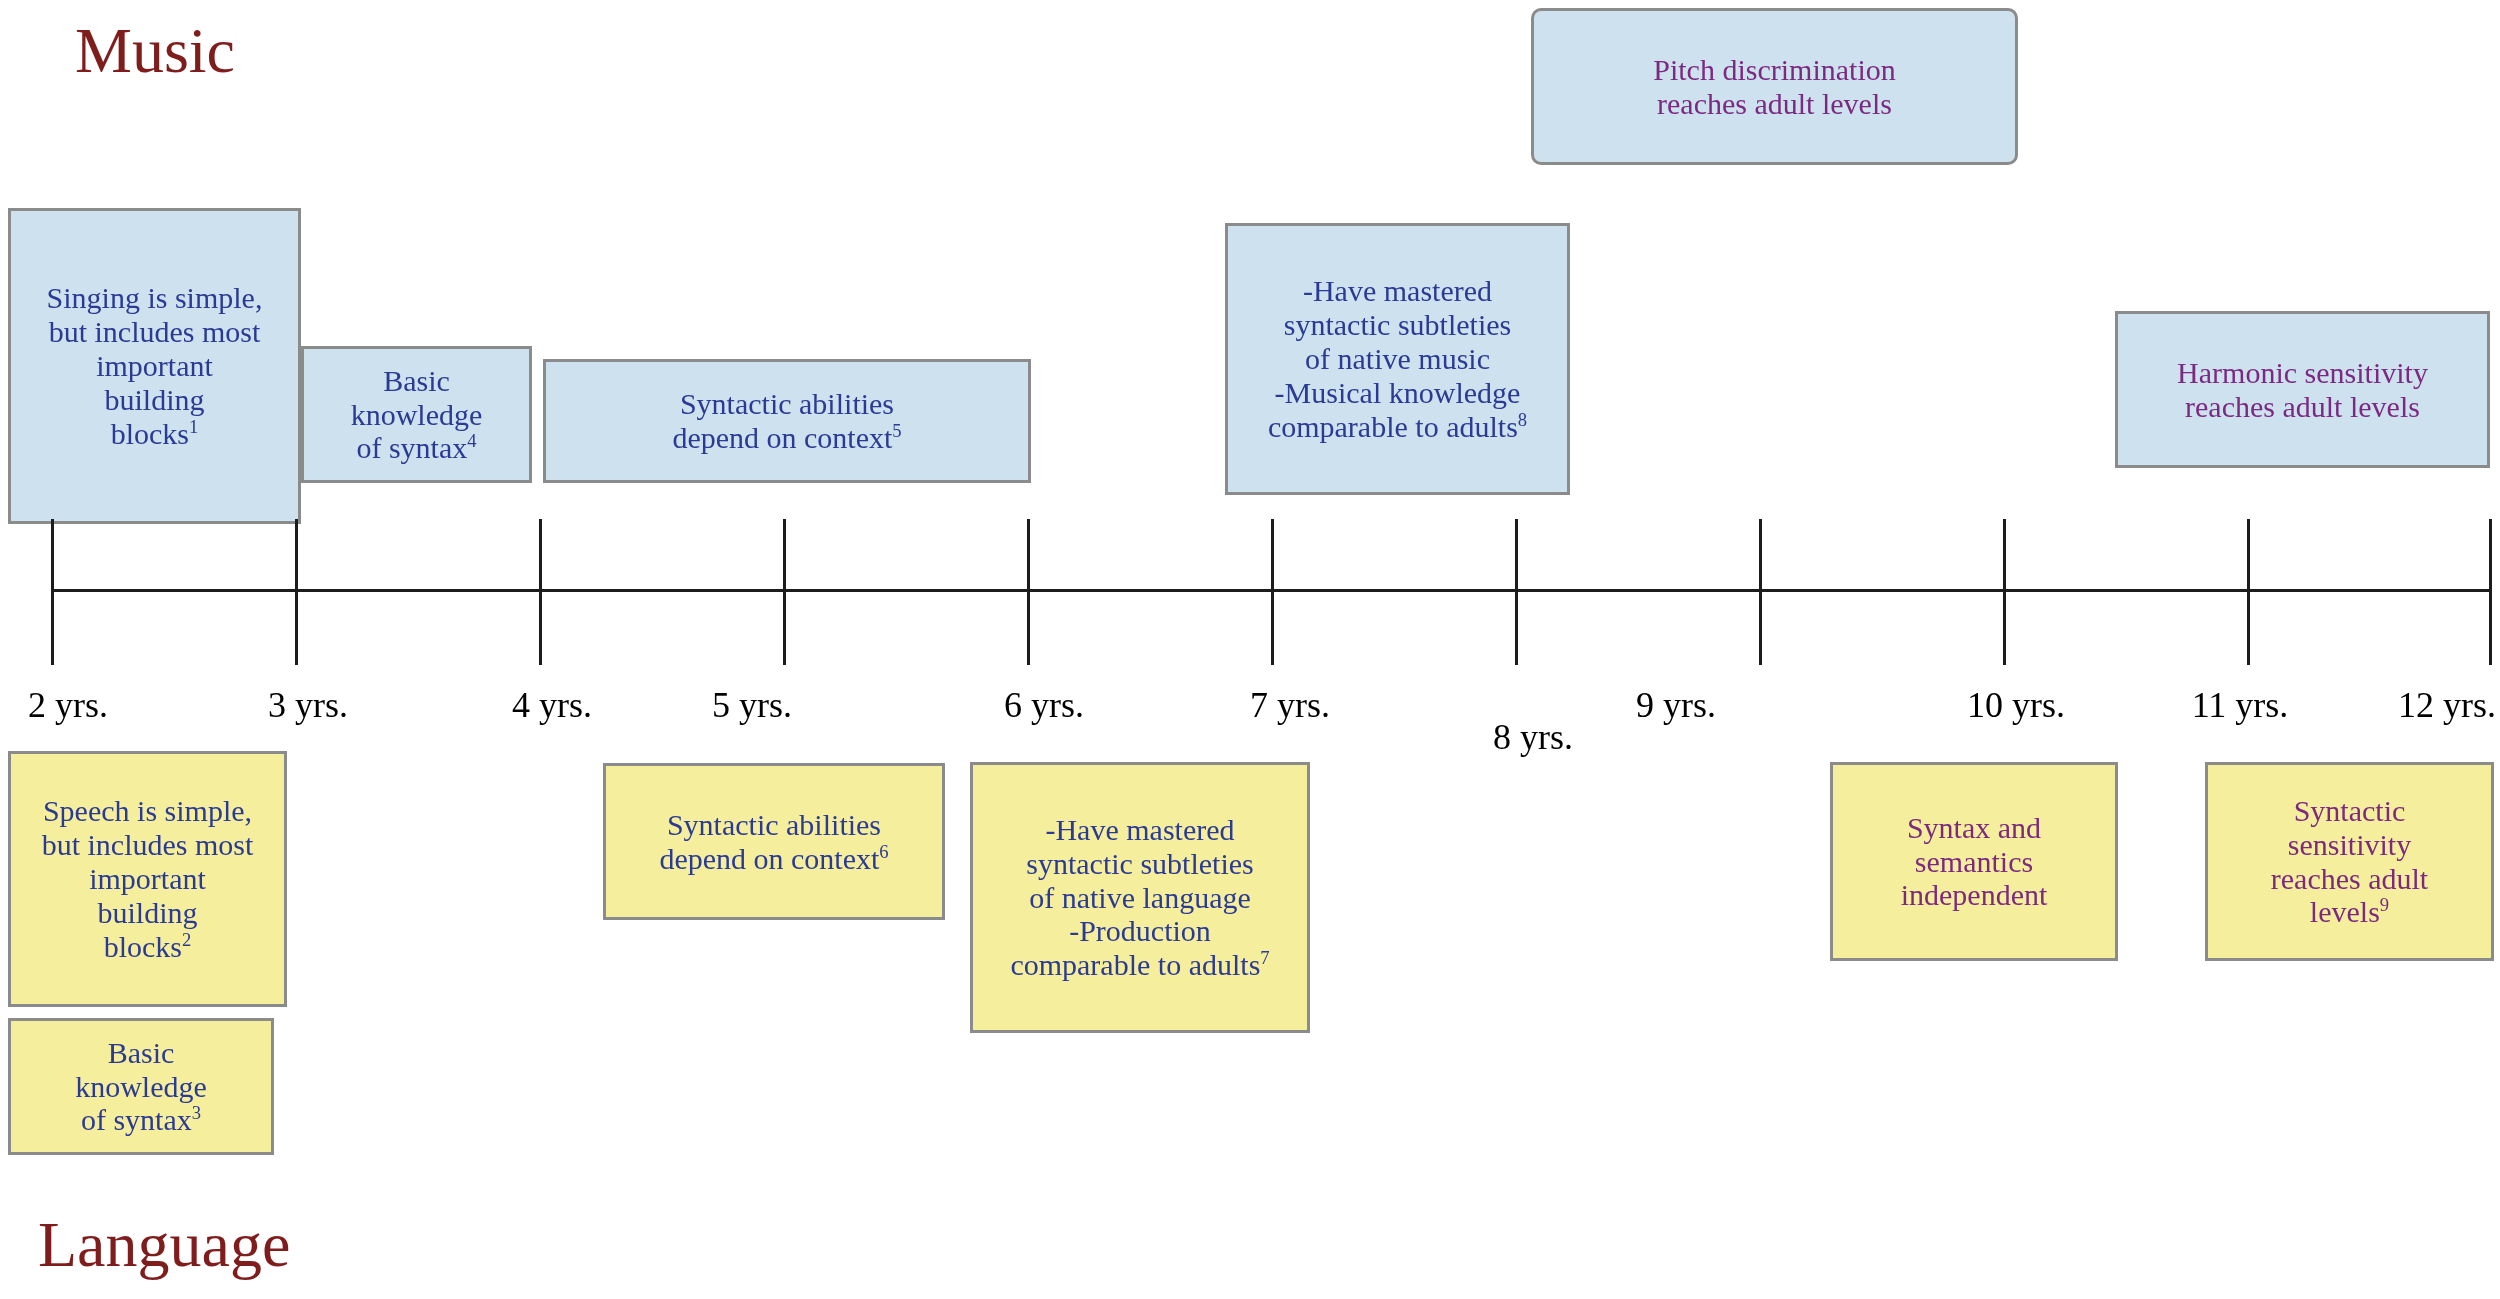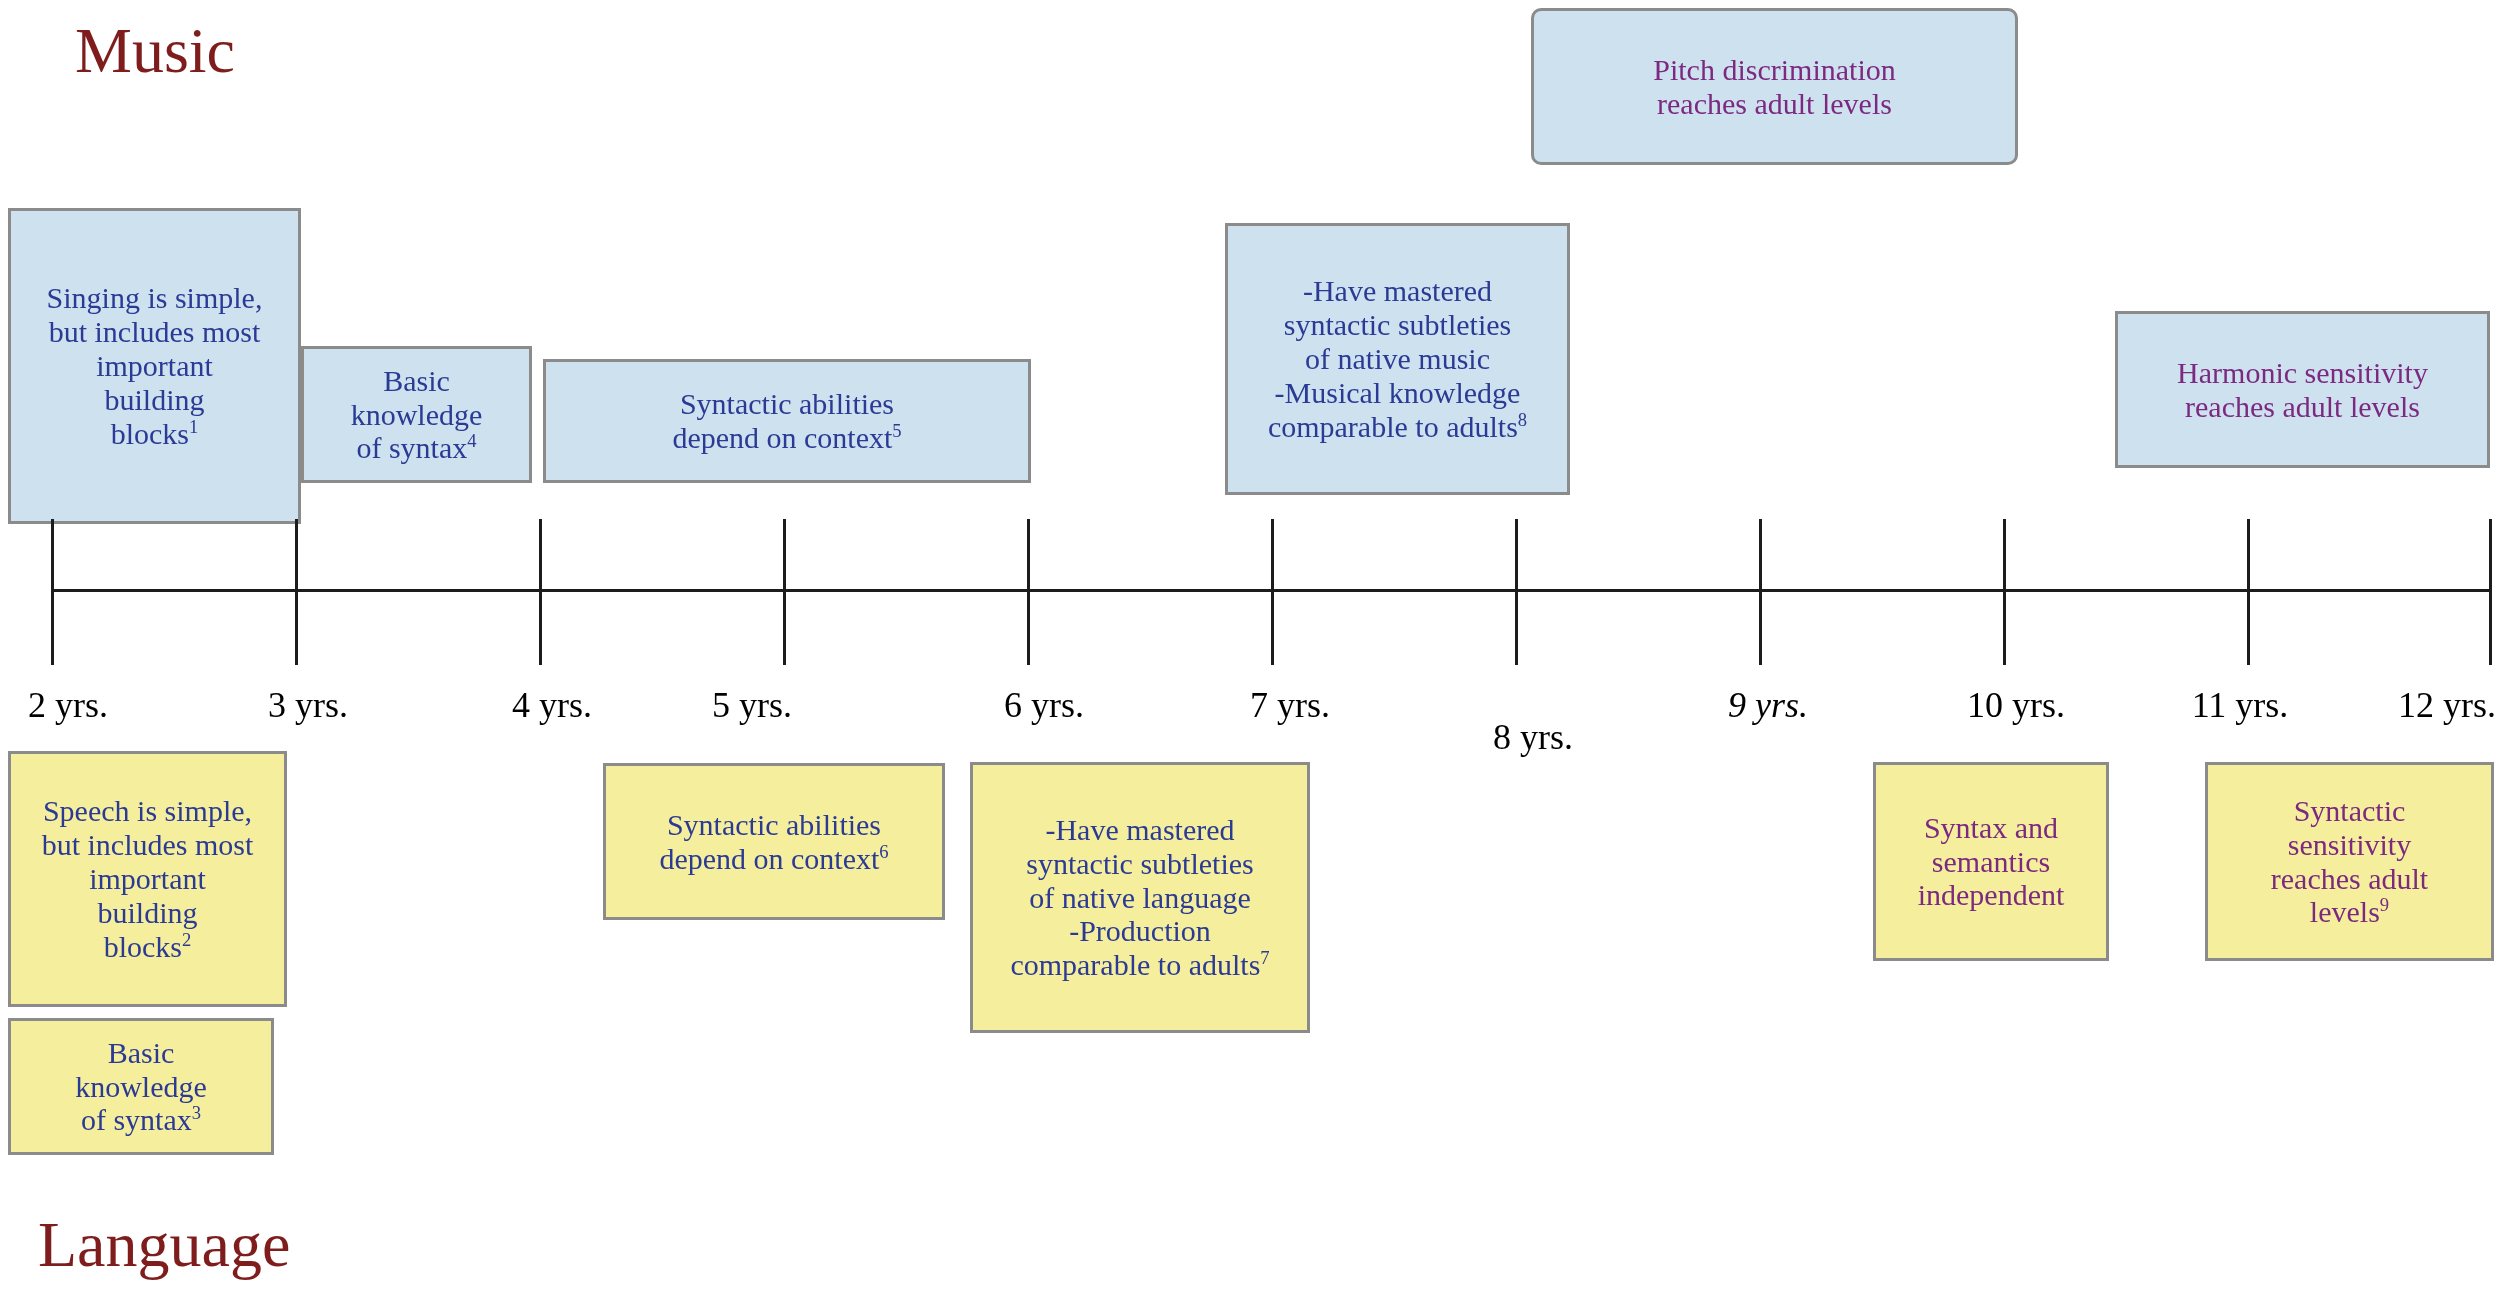--- a/index.html
+++ b/index.html
@@ -114,21 +114,21 @@
   <div class="tick" style="left:2247px;"></div>
   <div class="tick" style="left:2489px;"></div>
 
   <div class="tick-label" style="left:68px;">2 yrs.</div>
   <div class="tick-label" style="left:308px;">3 yrs.</div>
   <div class="tick-label" style="left:552px;">4 yrs.</div>
   <div class="tick-label" style="left:752px;">5 yrs.</div>
   <div class="tick-label" style="left:1044px;">6 yrs.</div>
   <div class="tick-label" style="left:1290px;">7 yrs.</div>
   <div class="tick-label" style="left:1533px;margin-top:32px;">8 yrs.</div>
-  <div class="tick-label" style="left:1768px;font-style:italic;">9 yrs.</div>
+  <div class="tick-label" style="left:1676px;">9 yrs.</div>
   <div class="tick-label" style="left:2016px;">10 yrs.</div>
   <div class="tick-label" style="left:2240px;">11 yrs.</div>
   <div class="tick-label last">12 yrs.</div>
 
   <div class="box box-yellow text-navy" style="left:8px;top:751px;width:279px;height:256px;">
     <div><span class="txt">Speech is simple,
 but includes most
 important
 building
 blocks</span><sup>2</sup></div>
@@ -146,21 +146,21 @@
   </div>
 
   <div class="box box-yellow text-navy" style="left:970px;top:762px;width:340px;height:271px;">
     <div><span class="txt">-Have mastered
 syntactic subtleties
 of native language
 -Production
 comparable to adults</span><sup>7</sup></div>
   </div>
 
-  <div class="box box-yellow text-purple" style="left:1873px;top:762px;width:236px;height:199px;">
+  <div class="box box-yellow text-purple" style="left:1830px;top:762px;width:288px;height:199px;">
     <div><span class="txt">Syntax and
 semantics
 independent</span><sup></sup></div>
   </div>
 
   <div class="box box-yellow text-purple" style="left:2205px;top:762px;width:289px;height:199px;">
     <div><span class="txt">Syntactic
 sensitivity
 reaches adult
 levels</span><sup>9</sup></div>

